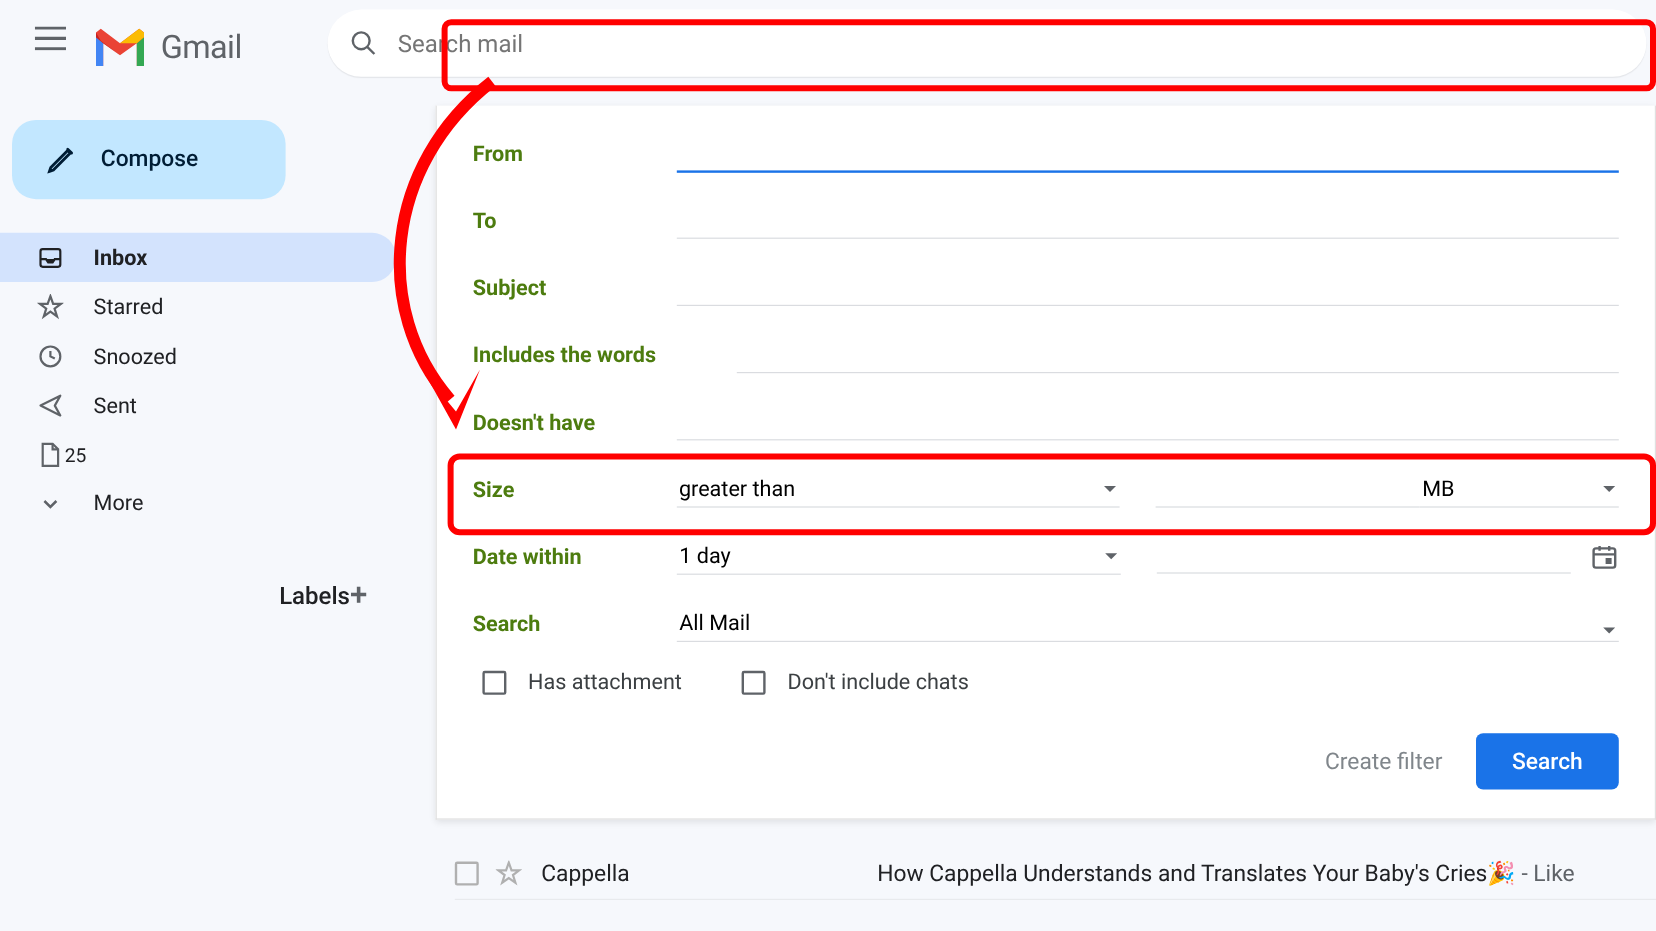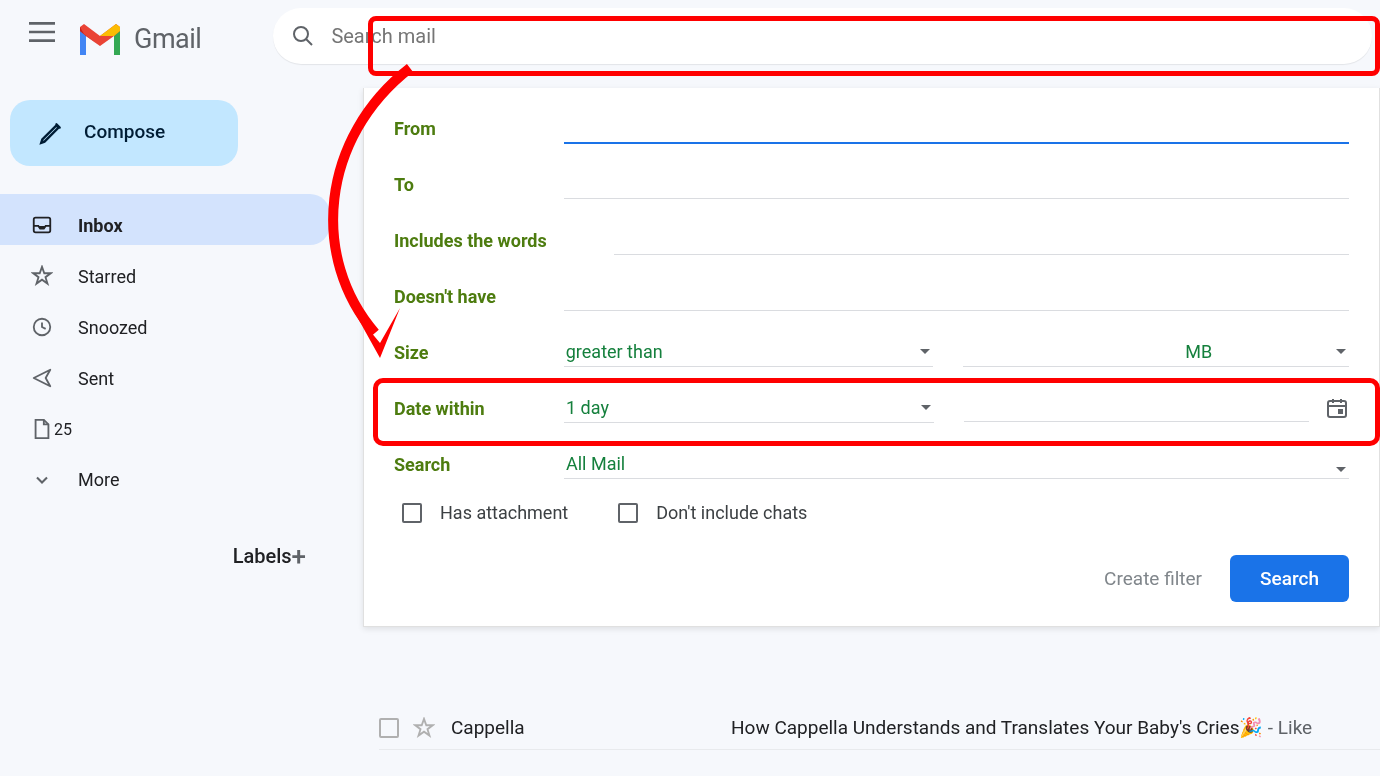--- a/index.html
+++ b/index.html
@@ -7,35 +7,35 @@
 .header { display:flex; padding:8px 8px 8px 18px; height:78px; }
 .menu-btn { width:48px; height:48px; display:flex; align-items:center; justify-content:center; border-radius:50%; cursor:pointer; }
 .logo-wrap { display:flex; align-items:center; margin-left:10px; margin-right:72px; }
 .gmail-text { font-size:27px; color:#5f6368; margin-left:10px; letter-spacing:-0.5px; }
 .search-bar { flex:1; height:56px; background:#fff; border-radius:28px; display:flex; align-items:center; padding:0 18px; margin-right:0; box-shadow:0 1px 1px rgba(0,0,0,0.08); }
 .search-bar input { border:none; outline:none; font-size:20px; color:#5f6368; flex:1; margin-left:16px; background:transparent; }
 .search-highlight { position:absolute; top:16px; left:368px; right:0; height:60px; border:5px solid #ff0000; border-radius:8px; pointer-events:none; }
 .sidebar { position:absolute; left:0; top:100px; width:330px; }
 .compose-btn { display:flex; align-items:flex-start; background:#c2e7ff; border-radius:20px; padding:20px 28px; margin:0 0 28px 10px; width:228px; cursor:pointer; }
 .compose-btn span { font-size:19px; color:#001d35; margin-left:20px; font-weight:500; }
-.nav-item { display:flex; align-items:center; padding:20px 16px 9px 30px; border-radius:0 20px 20px 0; cursor:pointer; margin-right:0; }
+.nav-item { display:flex; align-items:center; padding:10px 16px 9px 30px; border-radius:0 20px 20px 0; cursor:pointer; margin-right:0; }
 .nav-item.active { background:#d3e3fd; }
 .nav-item .icon { width:24px; display:flex; justify-content:center; }
 .nav-item .label { font-size:18px; color:#202124; margin-left:24px; flex:1; }
 .nav-item.active .label, .nav-item.bold .label { font-weight:700; }
 .nav-item .count { font-size:16px; color:#202124; margin-right:10px; }
 .labels-header { display:flex; align-items:center; justify-content:flex-end; padding:18px 24px 0 30px; margin-top:24px; }
 .labels-header span { font-size:20px; color:#202124; font-weight:500; }
 .labels-header .plus { font-size:26px; color:#5f6368; cursor:pointer; }
 .filter-panel { position:absolute; left:363px; top:88px; right:0; background:#fff; border:1px solid #e0e0e0; border-top:none; padding:22px 30px 24px 30px; box-shadow:0 2px 6px rgba(0,0,0,0.1);}
 .form-row { display:flex; align-items:center; margin-bottom:20px; min-height:36px; }
 .form-row .flabel { width:170px; font-size:18px; color:#4d7c0f;font-weight:bold; }
 .form-row .finput { flex:1; border:none; border-bottom:1px solid #dadce0; font-size:18px; padding:4px 0; outline:none; }
 .form-row .finput.active { border-bottom:2px solid #1a73e8; }
-.dropdown { display:flex; align-items:center; justify-content:space-between; border-bottom:1px solid #dadce0; padding:4px 2px; font-size:18px; color:#15803d; cursor:pointer; }
+.dropdown { display:flex; align-items:center; justify-content:space-between; border-bottom:1px solid #dadce0; padding:4px 2px; font-size:18px; color:#000000; cursor:pointer; }
 .size-row .d1 { width:370px; margin-right:30px; }
 .size-row .spacer { width:220px; }
 .size-row .d2 { width:166px; }
 .date-row .d1 { width:370px; margin-right:30px; }
 .date-row .dateinput { flex:1; border-bottom:1px solid #dadce0; min-height:28px;}
 .date-row .cal { margin-left:16px; }
 .search-row-full .dropdown { flex:1;align-items:flex-end; }
 .size-highlight { position:absolute; border:5px solid #ff0000; border-radius:10px; left:373px; top:378px; right:0; height:68px; pointer-events:none; }
 .checkbox-row { display:flex; align-items:center; margin-top:0; gap:50px; padding-left:8px;}
 .cb-item { display:flex; align-items:center; cursor:pointer; }
@@ -153,20 +153,24 @@
 <div class="filter-panel">
   <div class="form-row">
     <span class="flabel">From</span>
     <input class="finput active" style="">
   </div>
   <div class="form-row">
     <span class="flabel">To</span>
     <input class="finput" style="">
   </div>
   <div class="form-row">
+    <span class="flabel">Subject</span>
+    <input class="finput" style="">
+  </div>
+  <div class="form-row">
     <span class="flabel" style="width:220px">Includes the words</span>
     <input class="finput" style="">
   </div>
   <div class="form-row">
     <span class="flabel">Doesn't have</span>
     <input class="finput" style="">
   </div>
   <div class="form-row size-row">
     <span class="flabel">Size</span>
     <div class="dropdown d1">

